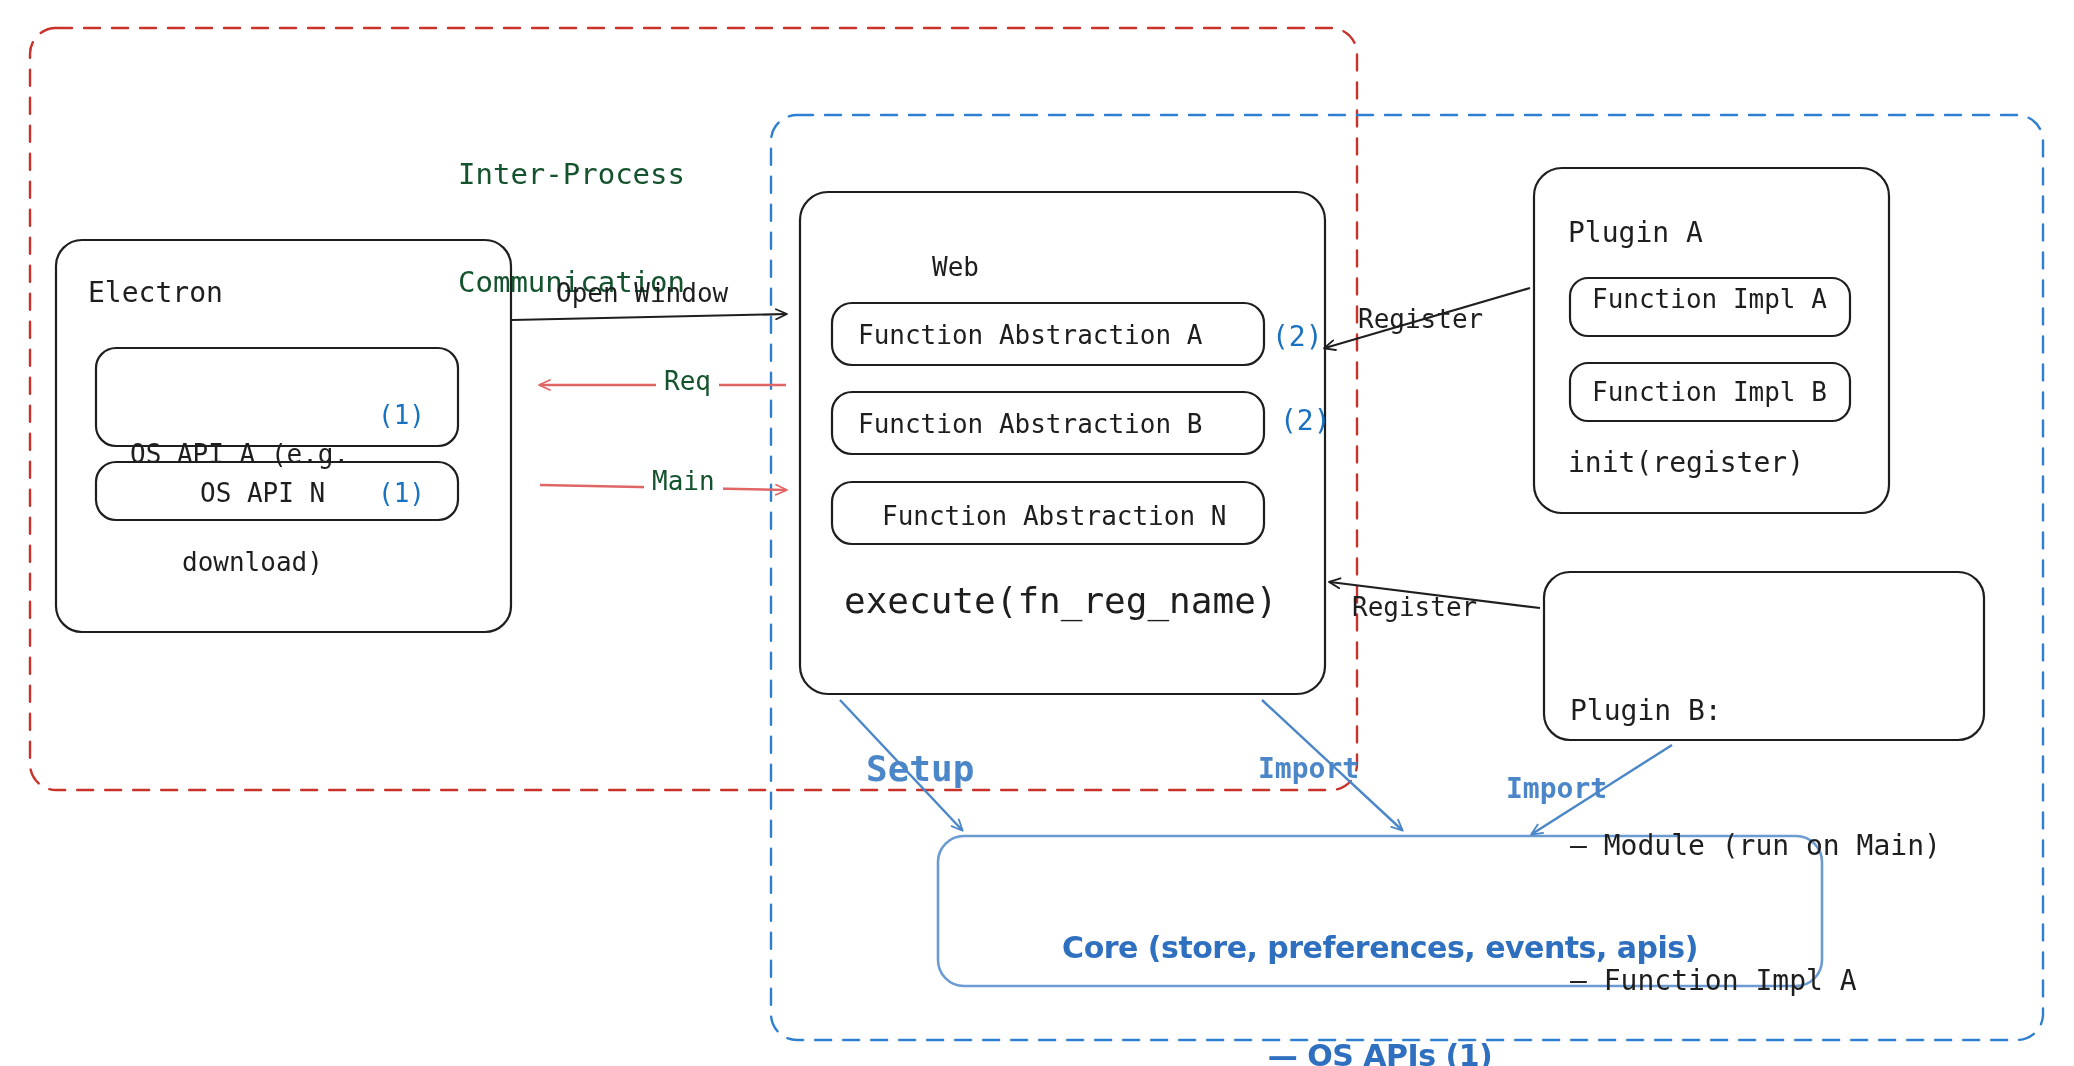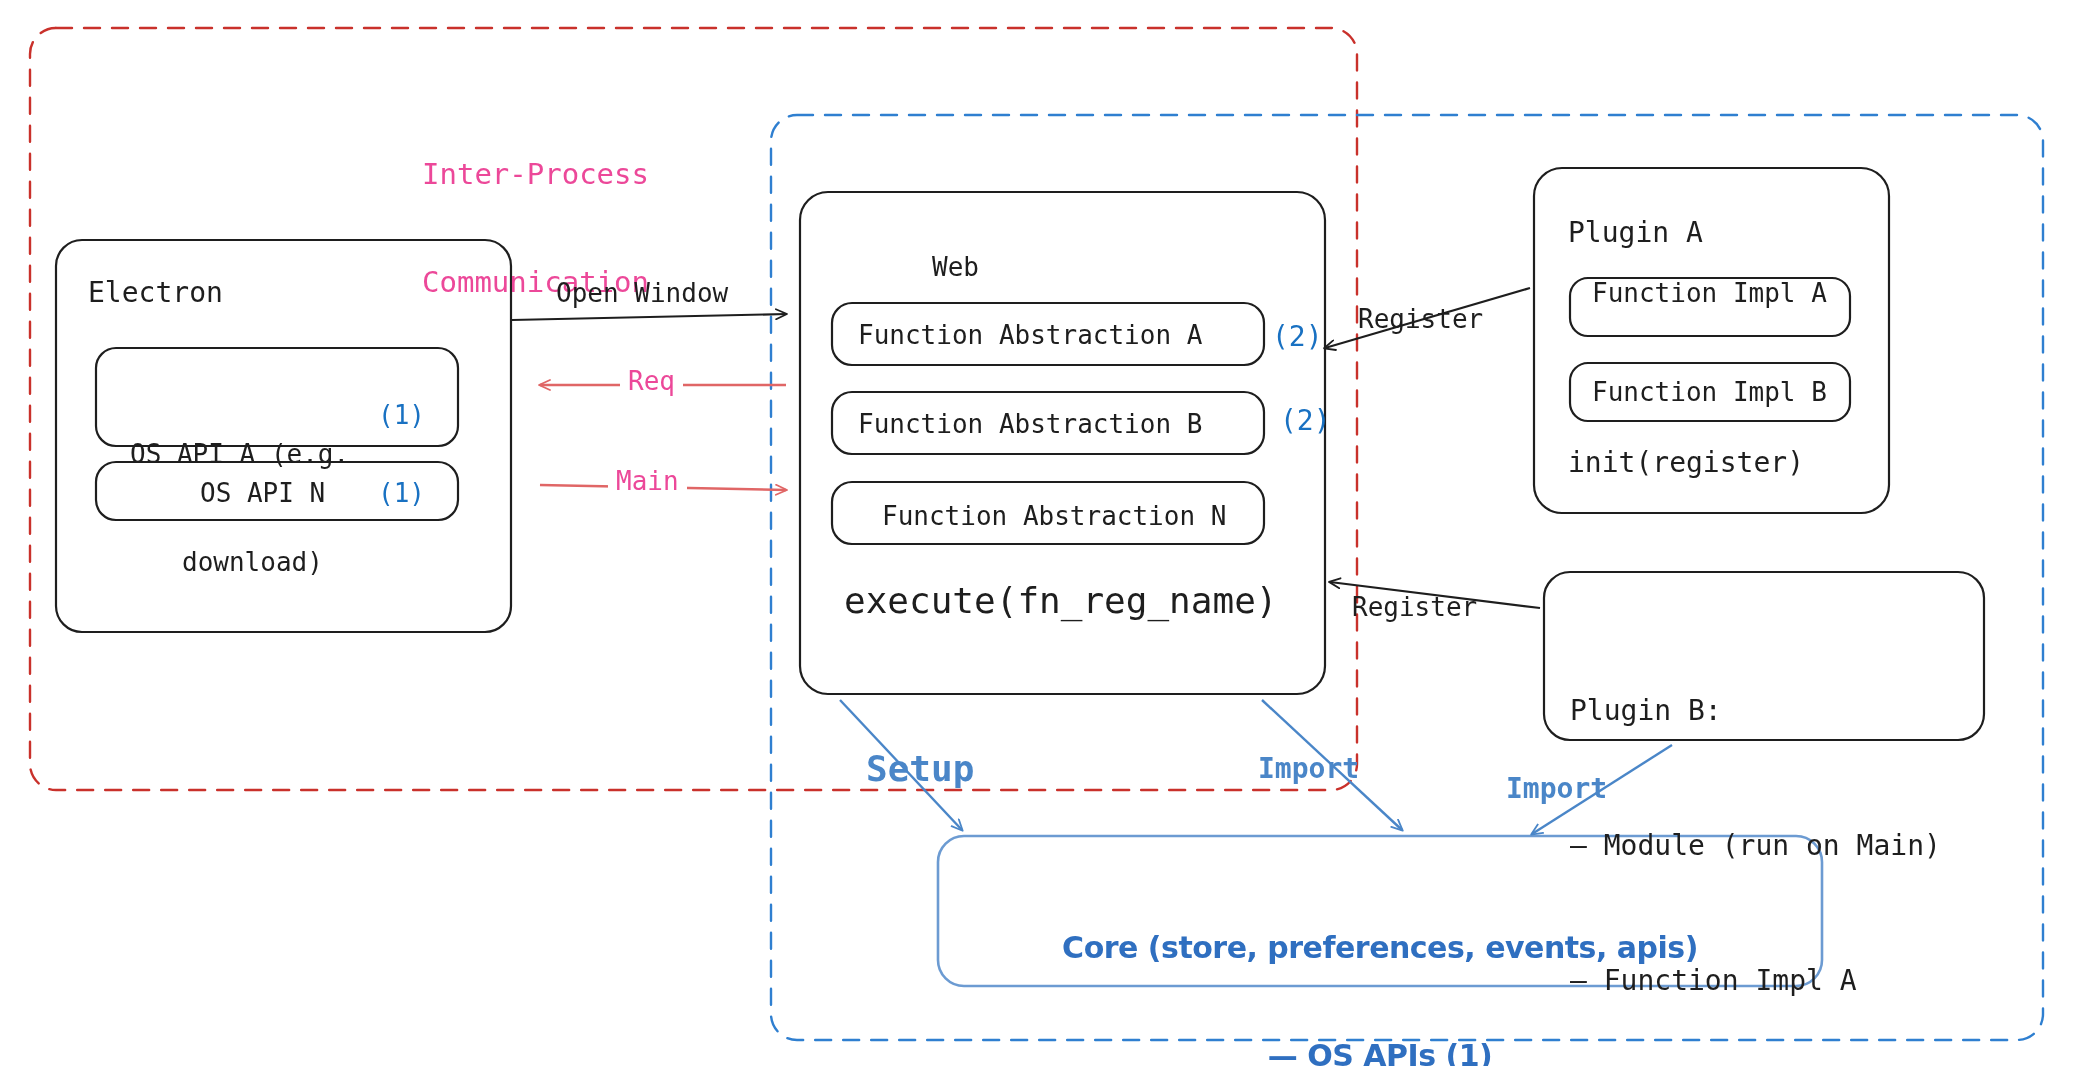--- a/index.html
+++ b/index.html
@@ -19,21 +19,21 @@
     left: 0; top: 0;
     width: 2074px; height: 1066px;
     pointer-events: none;
   }
   .txt {
     position: absolute;
     white-space: pre;
     color: #1e1e1e;
     font-family: "DejaVu Sans Mono", "Liberation Mono", monospace;
   }
-  .label-red   { color: #ec4899; }
+  .label-red   { color: #14532d; margin-left: 36px; }
   .label-blue  { color: #1971c2; }
   .label-blue2 { color: #4a86c8; }
   .label-dark  { color: #1e1e1e; }
 
   .core-text {
     font-family: "DejaVu Sans", "Liberation Sans", sans-serif;
     font-weight: 700;
     color: #2f6fc0;
     letter-spacing: -0.5px;
   }
@@ -142,21 +142,21 @@
 
   <div class="txt label-dark" style="left:858px; top:501px; font-size:26px;margin-left:24px;">Function Abstraction N</div>
 
   <div class="txt label-dark" style="left:844px; top:580px; font-size:36px;">execute(fn_reg_name)</div>
 
   <div class="txt label-dark" style="left:1358px; top:304px; font-size:26px;">Register</div>
 
   <div class="txt label-dark" style="left:1352px; top:592px; font-size:26px;">Register</div>
 
   <div class="txt label-dark" style="left:1568px; top:216px; font-size:28px;">Plugin A</div>
-  <div class="txt label-dark" style="left:1592px; top:278px; font-size:26px;">Function Impl A</div>
+  <div class="txt label-dark" style="left:1592px; top:284px; font-size:26px;">Function Impl A</div>
   <div class="txt label-dark" style="left:1592px; top:377px; font-size:26px;">Function Impl B</div>
   <div class="txt label-dark" style="left:1568px; top:446px; font-size:28px;">init(register)</div>
 
   <div class="txt label-dark" style="left:1570px; top:598px; font-size:28px; line-height:45px;">
     <div>Plugin B:</div>
     <div>— Module (run on Main)</div>
     <div>— Function Impl A</div>
   </div>
 
   <div class="txt label-blue2" style="left:866px; top:748px; font-size:36px; font-weight:600;">Setup</div>

